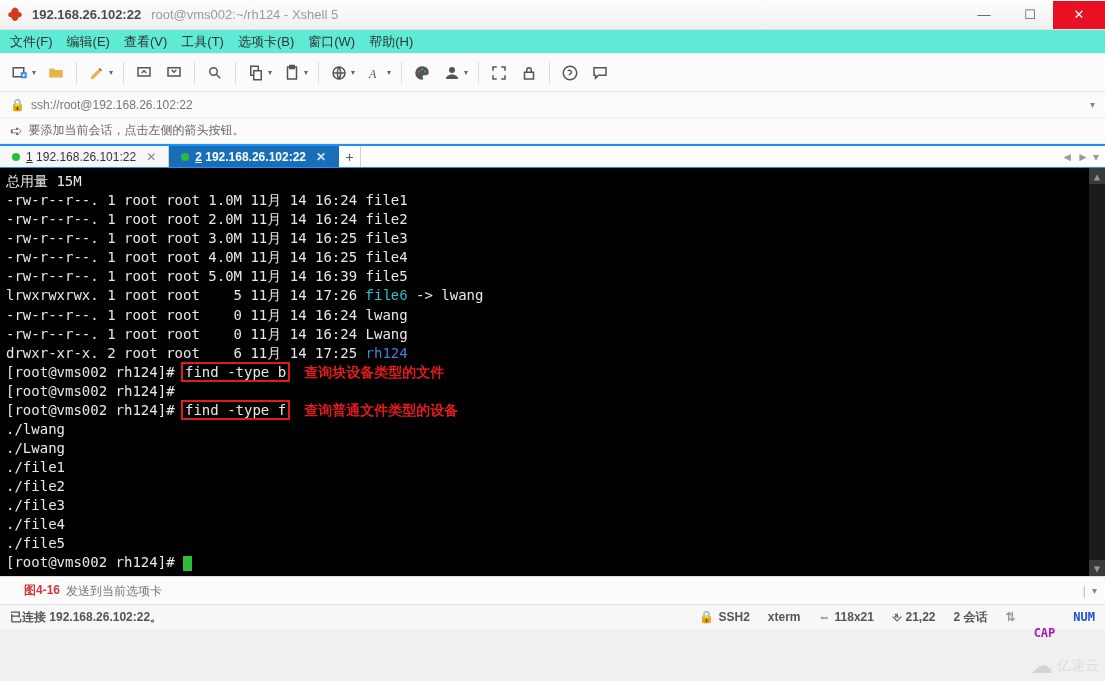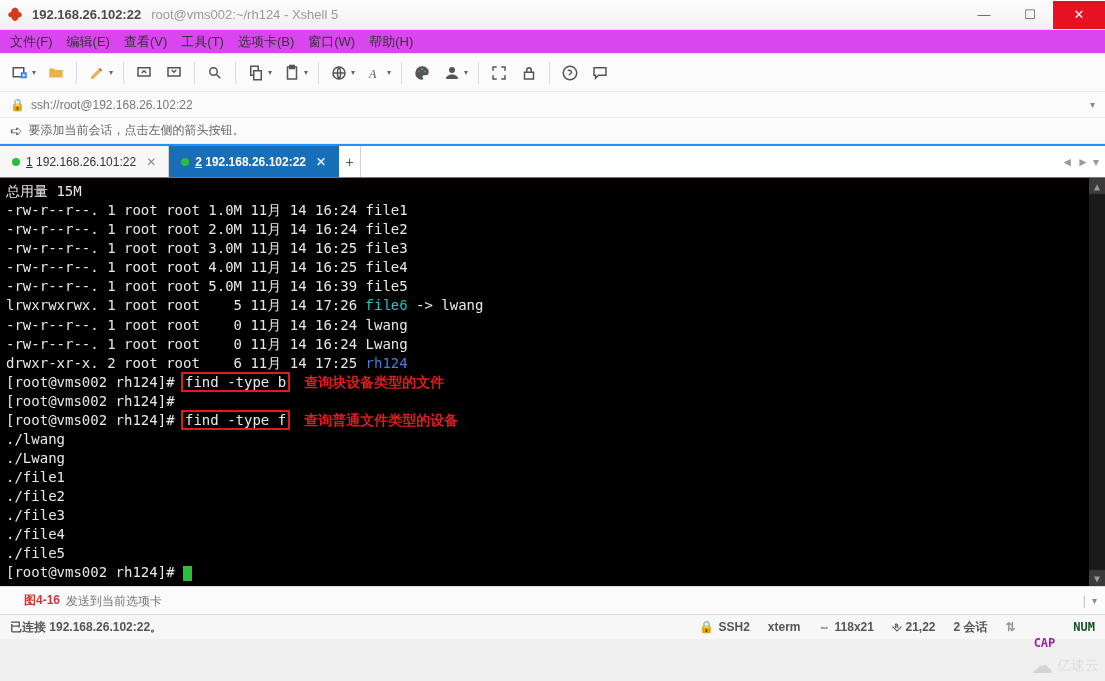--- a/index.html
+++ b/index.html
@@ -29,37 +29,37 @@
     display:flex;align-items:center;justify-content:center;
     color:#d13b1f;font-size:15px;
   }
   .titlebar .title-strong { font-weight: bold; color:#4b4b4b; font-size:13px; }
   .titlebar .title-sub { color:#9a9a9a; margin-left:10px; font-size:13px; }
   .winbtns { margin-left:auto; display:flex; }
   .winbtn { width:46px; height:28px; display:flex;align-items:center;justify-content:center; color:#5a5a5a; font-size:13px;}
   .winbtn.close { background:#e81123; color:#fff; width:52px;}
 
   
-  .menubar { height:24px; background:#d946ef; display:flex; align-items:center; padding:0 10px; gap:14px; border-bottom:1px solid #eee;}
+  .menubar { height:24px; background:#5eead4; display:flex; align-items:center; padding:0 10px; gap:14px; border-bottom:1px solid #eee;}
   .menubar span { color:#333; font-size:13px; cursor:default;}
 
   
   .toolbar { height:38px; background:#fbfbfb; display:flex; align-items:center; padding:0 6px; gap:2px; border-bottom:1px solid #e5e5e5;}
   .tbtn { width:28px; height:28px; display:flex;align-items:center;justify-content:center; color:#555; border-radius:2px;}
   .tbtn svg{width:18px;height:18px;}
   .tbsep{width:1px;height:22px;background:#ddd;margin:0 4px;}
   .dropcaret{font-size:8px;color:#666;margin-left:-4px;margin-right:4px;}
 
   
   .addrrow{height:26px;background:#fbfbfb;display:flex;align-items:center;padding:0 10px;color:#777;border-bottom:1px solid #eee;font-size:12px;gap:6px;}
   .addrrow .lock{color:#888;}
   .addrrow .caret-end{margin-left:auto;color:#888;font-size:10px;}
 
   
-  .tabstrip{height:34px;background:#ffffff;border-top:2px solid #1e90ff;border-bottom:1px solid #1e90ff;display:flex;align-items:stretch;position:relative;justify-content:center;}
+  .tabstrip{height:24px;background:#ffffff;border-top:2px solid #1e90ff;border-bottom:1px solid #1e90ff;display:flex;align-items:stretch;position:relative;justify-content:center;}
   .tab{display:flex;align-items:center;gap:6px;padding:0 12px;border-right:1px solid #d0d0d0;font-size:12px;color:#333;position:relative;}
   .tab.inactive{background:#f7f7f7;}
   .tab.active{background:#186fb8;color:#fff;font-weight:bold;border-right:1px solid #186fb8;}
   .tab .dot{width:8px;height:8px;border-radius:50%;}
   .tab .dot.green{background:#2dbd3a;}
   .tab .x{color:#888;font-size:12px;margin-left:4px;}
   .tab.active .x{color:#d0e6f8;}
   .tab u{text-decoration:underline;}
   .addtab{width:22px;display:flex;align-items:center;justify-content:center;border-right:1px solid #d0d0d0;color:#555;font-size:14px;}
   .tabstrip .navend{margin-left:auto;display:flex;align-items:center;gap:4px;padding:0 6px;color:#9a9a9a;}
@@ -316,19 +316,19 @@
 <div class="statusbar">
   <span class="left">已连接 192.168.26.102:22。</span>
   <span class="spacer"></span>
   <span class="item">🔒 <span>SSH2</span></span>
   <span class="item">xterm</span>
   <span class="item">⇔ <span>118x21</span></span>
   <span class="item">⎀ <span>21,22</span></span>
   <span class="item">2 会话</span>
   <span class="item" style="color:#9a9a9a;">⇅</span>
   <span class="item caps" style="color:#a21caf;margin-top:31px;">CAP</span>
-  <span class="item caps" style="color:#14532d;">NUM</span>
+  <span class="item caps" style="color:#1d4ed8;">NUM</span>
 </div>
 
 <div class="watermark">
   <span class="cloud">☁</span>
   <span>亿速云</span>
 </div>
 
 </body></html>

